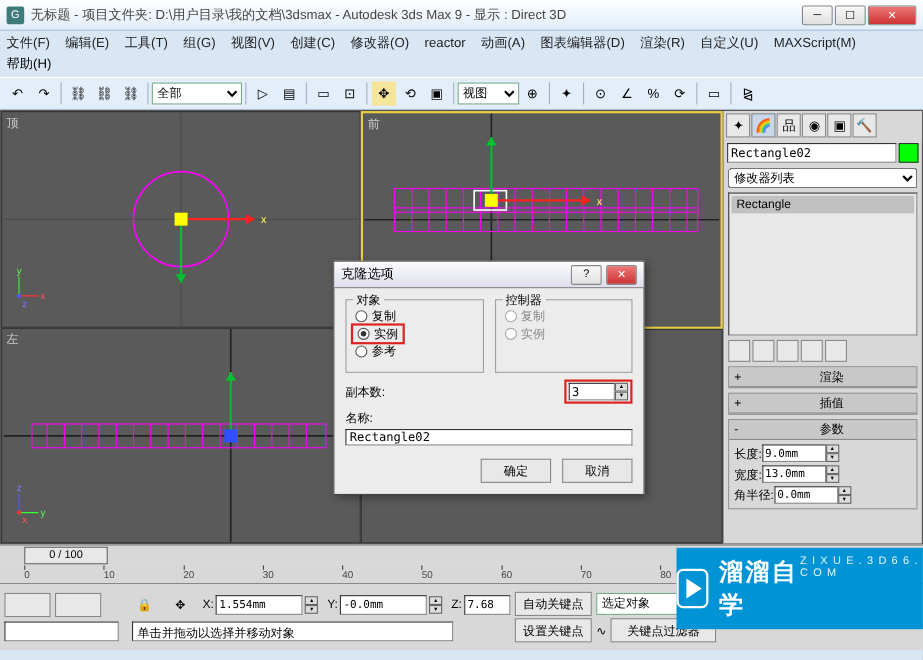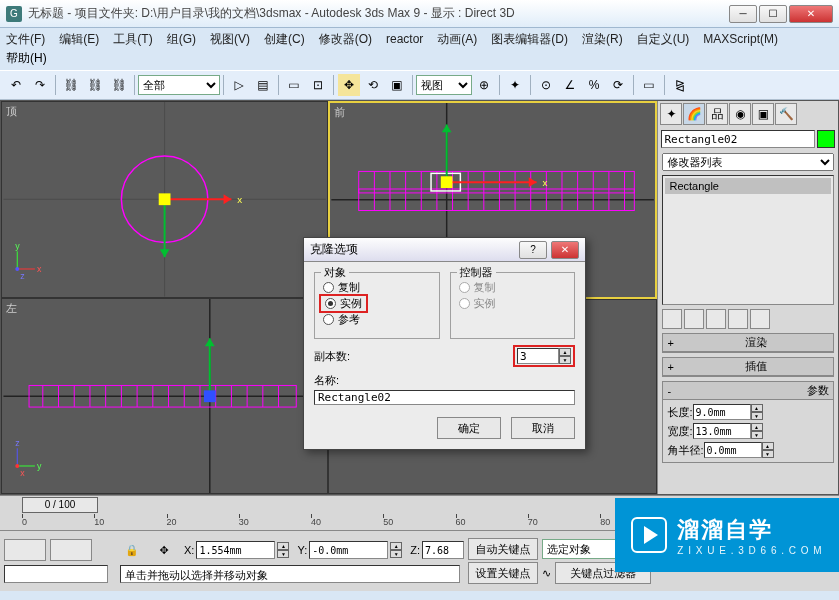--- a/index.html
+++ b/index.html
@@ -61,21 +61,21 @@
 .time-track { height: 18px; background: #d8d8d8; display: flex; align-items: center; padding: 0 22px; border-bottom: 1px solid #888; }
 .tick { flex: 1; font-size: 9px; color: #444; position: relative; }
 .tick::before { content: ""; position: absolute; top: -3px; left: 0; width: 1px; height: 4px; background: #444; }
 
 .statusbar { height: 60px; background: #d8d8d8; display: flex; align-items: center; padding: 4px; gap: 4px; font-size: 11px; }
 .status-left { width: 112px; display: flex; flex-direction: column; gap: 4px; }
 .status-btn { width: 42px; height: 22px; border: 1px solid #888; background: #e8e8e8; }
 .coord-box { display: flex; align-items: center; gap: 2px; }
 .coord-box label { font-size: 11px; }
 .coord-box input { width: 79px; height: 18px; font-size: 10px; font-family: monospace; border: 1px inset #888; padding: 0 2px; }
-.status-msg { width: 340px; height: 18px; border: 1px inset #888; background: #fff; padding: 2px 4px; font-size: 11px; }
+.status-msg { width: 292px; height: 18px; border: 1px inset #888; background: #fff; padding: 2px 4px; font-size: 11px; }
 
 
 .dialog { position: absolute; left: 303px; top: 237px; width: 283px; background: #ececec; border: 1px solid #444; box-shadow: 3px 3px 8px rgba(0,0,0,0.4); z-index: 100; }
 .dlg-title { height: 24px; background: linear-gradient(#fdfdfd, #dde); display: flex; align-items: center; padding: 0 6px; font-size: 12px; border-bottom: 1px solid #888; }
 .dlg-title-btns { margin-left: auto; display: flex; gap: 2px; }
 .dlg-body { padding: 10px; display: flex; flex-direction: column; gap: 6px; }
 .dlg-groups { display: flex; gap: 10px; }
 .fieldset { border: 1px solid #a0a0a0; padding: 6px 8px 10px 8px; flex: 1; position: relative; }
 .fieldset .legend { position: absolute; top: -8px; left: 6px; background: #ececec; padding: 0 3px; font-size: 11px; }
 .radio-row { display: flex; align-items: center; gap: 4px; font-size: 11px; margin: 1px 0; }
@@ -89,21 +89,21 @@
 .dlg-input { flex: 1; height: 18px; border: 1px inset #888; background: #fff; font-size: 11px; font-family: monospace; padding: 0 3px; }
 .dlg-spin-box { display: flex; align-items: center; border: 2px solid #d22; padding: 1px 2px; }
 .dlg-spin-box input { width: 42px; height: 16px; border: 1px inset #888; font-size: 11px; font-family: monospace; padding: 0 2px; }
 .dlg-btns { display: flex; justify-content: flex-end; gap: 10px; margin-top: 6px; }
 .dlg-btn { width: 64px; height: 22px; border: 1px solid #888; background: #e8e8e8; font-size: 11px; }
 
 
 .watermark { position: absolute; right: 0; bottom: 28px; width: 224px; height: 74px; background: #0094d6; display: flex; align-items: center; justify-content: center; color: #fff; z-index: 200; }
 .watermark .play { width: 36px; height: 36px; border: 2px solid #fff; border-radius: 6px; margin-right: 10px; display: flex; align-items: center; justify-content: center; }
 .watermark .play::after { content: ""; border-left: 14px solid #fff; border-top: 9px solid transparent; border-bottom: 9px solid transparent; margin-left: 3px; }
-.watermark .txt { display: flex; flex-direction: column; }
+.watermark .txt { display: flex; flex-direction: row; }
 .watermark .txt .big { font-size: 22px; font-weight: bold; letter-spacing: 2px; }
 .watermark .txt .small { font-size: 10px; letter-spacing: 1px; opacity: 0.9; }
 
 
 svg { position: absolute; top: 0; left: 0; width: 100%; height: 100%; }
 .grid line { stroke: #4a4a4a; stroke-width: 1; }
 .axis-x { stroke: #222; stroke-width: 1.5; }
 .axis-y { stroke: #222; stroke-width: 1.5; }
 </style>
 </head>
@@ -316,21 +316,21 @@
     </div>
     <div class="rollout">
       <div class="rollout-hdr">
           <span class="pm">+</span>
           <span style="flex:1;text-align:center">插值</span>
         </div>
     </div>
     <div class="rollout">
       <div class="rollout-hdr">
           <span class="pm">-</span>
-          <span style="flex:1;text-align:right">参数</span>
+          <span style="flex:1;text-align:center">参数</span>
         </div>
       <div class="rollout-body">
         <div class="param-row">
           <span>长度:</span>
           <input value="9.0mm" style="">
           <div class="spinner">
               <div>▲</div>
               <div>▼</div>
             </div>
         </div>

